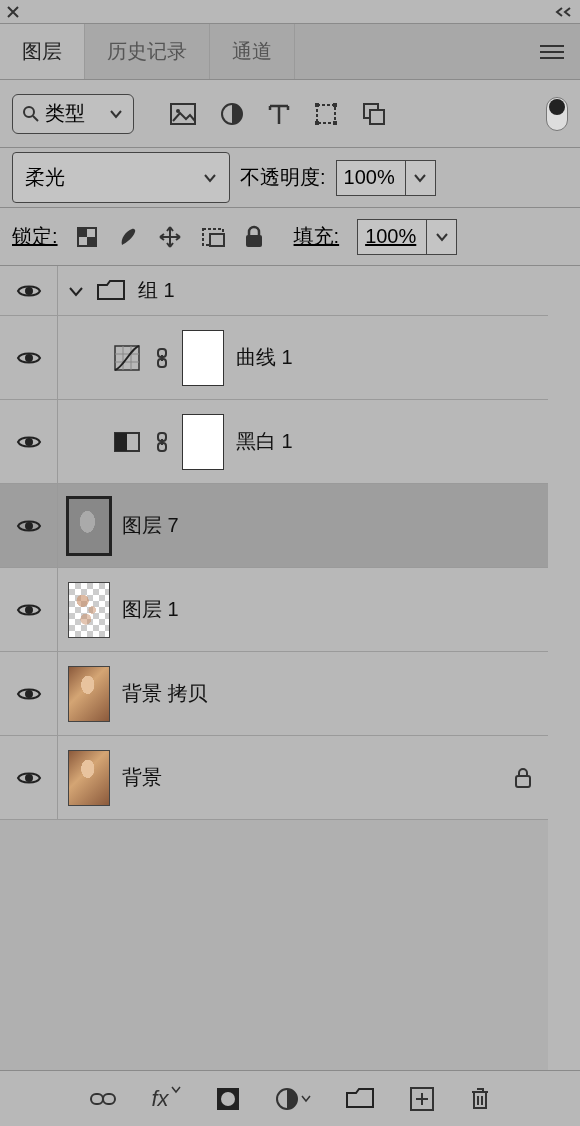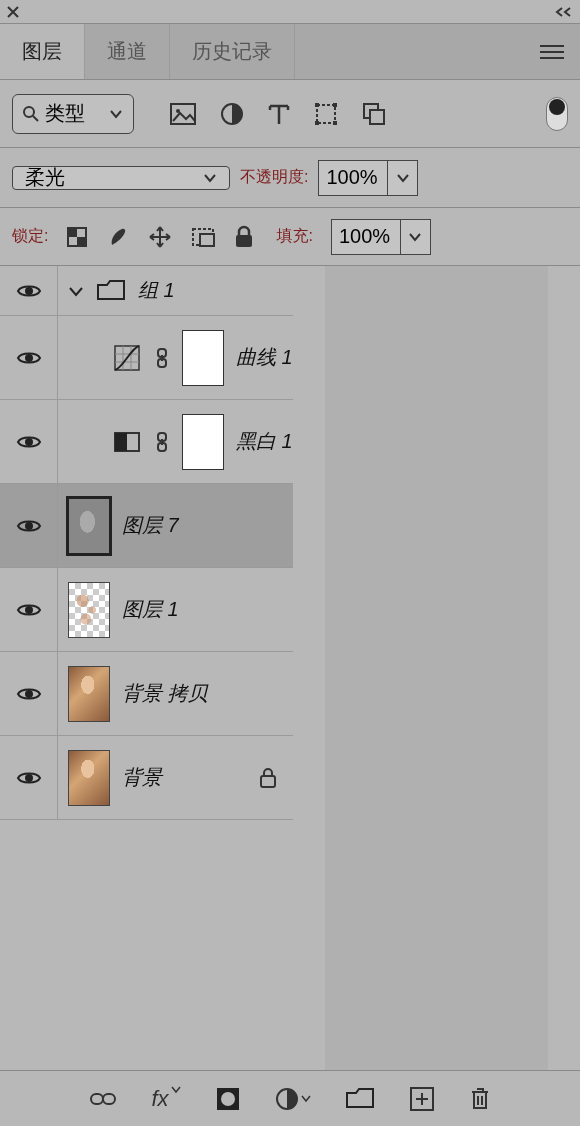--- a/index.html
+++ b/index.html
@@ -12,27 +12,27 @@
 .tab.active { background: #b8b8b8; color: #222; }
 .menu-burger { margin-left: auto; padding: 0 16px; display: flex; align-items: center; }
 
 .toolbar1 { height: 68px; display: flex; align-items: center; padding: 0 12px; gap: 36px; border-bottom: 1px solid #8a8a8a; }
 .type-select { display: flex; align-items: center; border: 1px solid #444; border-radius: 6px; height: 40px; padding: 0 10px; gap: 6px; background: #c0c0c0; font-size: 20px; }
 .filter-icons { display: flex; gap: 24px; align-items: center; }
 .pill-toggle { width: 22px; height: 34px; border-radius: 11px; background: #ddd; border:1px solid #777; position: relative; }
 .pill-toggle::after { content:""; position:absolute; width:16px; height:16px; border-radius:50%; background:#222; top:1px; left:2px; }
 
 .toolbar2 { height: 60px; display: flex; align-items: center; padding: 0 12px; gap: 10px; border-bottom: 1px solid #8a8a8a; }
-.blend-select { flex:0 0 auto; display:flex; align-items:center; border:1px solid #444; border-radius:4px; height:24px; padding:0 12px; background:#c4c4c4; font-size:20px; width: 218px; justify-content:space-between; }
-.label { font-size: 16px; color:#7f1d1d; }
+.blend-select { flex:0 0 auto; display:flex; align-items:center; border:1px solid #444; border-radius:4px; height:51px; padding:0 12px; background:#c4c4c4; font-size:20px; width: 218px; justify-content:space-between; }
+.label { font-size: 20px; color:#000000; }
 .pct-box { display:flex; align-items:center; }
 .pct-input { width:70px; height:36px; border:1px solid #444; background:#c4c4c4; font-size:20px; padding:0 7px; text-align:left; }
 .pct-btn { width:30px; height:36px; border:1px solid #444; border-left:none; background:#c4c4c4; display:flex; align-items:center; justify-content:center; }
 
-.toolbar3 { height: 58px; display: flex; align-items: center; padding: 0 12px; gap: 18px; border-bottom: 1px solid #8a8a8a; }
+.toolbar3 { height: 58px; display: flex; align-items: center; padding: 0 12px; gap: 18px; border-bottom: 1px solid #8a8a8a; text-decoration: underline; }
 .layer-row { height: 66px; display:flex; align-items:center; border-bottom:1px solid #9a9a9a; }
 .layer-row.tall { height: 84px; }
 .layer-row.selected { background:#9e9e9e; }
 .vis-col { width: 58px; display:flex; align-items:center; justify-content:center; border-right:1px solid #9a9a9a; height:100%; }
 .layer-content { display:flex; align-items:center; gap:12px; padding-left:10px; flex:1; height:100%; }
 .indent1 { padding-left: 54px; }
 .indent0 { padding-left: 10px; }
 .thumb { width:42px; height:56px; border:1px solid #444; background:#ddd; }
 .thumb.selected { outline:3px solid #222; outline-offset:-1px; }
 .mask-thumb { width:42px; height:56px; background:#fff; border:1px solid #333; }
@@ -42,21 +42,21 @@
 
 .portrait { background: linear-gradient(135deg,#8b5a3c 0%,#d4a574 40%,#8b5a3c 100%); position:relative; }
 .portrait::after { content:""; position:absolute; top:8px; left:10px; width:22px; height:28px; background:radial-gradient(ellipse at 40% 35%, #e8c39e 35%, transparent 36%), radial-gradient(circle at 35% 30%, #3a2518 8%, transparent 9%), radial-gradient(circle at 55% 30%, #3a2518 8%, transparent 9%); border-radius:40% 40% 50% 50%; }
 .checker { background-image: linear-gradient(45deg,#ccc 25%,transparent 25%),linear-gradient(-45deg,#ccc 25%,transparent 25%),linear-gradient(45deg,transparent 75%,#ccc 75%),linear-gradient(-45deg,transparent 75%,#ccc 75%); background-size:12px 12px; background-position:0 0,0 6px,6px -6px,-6px 0; background-color:#fff; position:relative; }
 .checker::after { content:""; position:absolute; inset:4px; background: radial-gradient(circle at 30% 30%, rgba(200,140,100,.6) 15%, transparent 16%), radial-gradient(circle at 60% 50%, rgba(200,140,100,.5) 12%, transparent 13%), radial-gradient(circle at 40% 70%, rgba(200,140,100,.5) 14%, transparent 15%); }
 .gray-thumb { background:#888; position:relative; }
 .gray-thumb::after { content:""; position:absolute; inset:6px 4px; background:radial-gradient(ellipse at 45% 40%, #aaa 30%, transparent 31%); }
 .bottombar { height:56px; border-top:1px solid #8a8a8a; display:flex; align-items:center; justify-content:center; gap:34px; background:#b8b8b8; }
 
 .panel { display:flex; flex-direction:column; height:1126px; }
-.layers-area { flex:1; display:flex; flex-direction:row;font-style:italic; }
+.layers-area { flex:1; display:flex; flex-direction:column; }
 .layers-scroll { overflow:hidden; }
 .empty-area { flex:1; background:#b0b0b0; border-right: 32px solid #b8b8b8; }
 </style>
 </head>
 <body>
 
 <div class="panel">
 
 <div class="titlebar">
   <svg class="icon-svg" width="14" height="14" viewBox="0 0 14 14">
@@ -65,24 +65,24 @@
   <svg class="icon-svg" width="20" height="12" viewBox="0 0 20 12">
         <path d="M8 2 L3 6 L8 10 M16 2 L11 6 L16 10" stroke="#333" stroke-width="2" fill="none"></path>
       </svg>
 </div>
 
 <div class="tabs">
   <div class="tab active">
         <span>图层</span>
       </div>
   <div class="tab">
+        <span>历史记录</span>
+      </div>
+  <div class="tab">
         <span>通道</span>
-      </div>
-  <div class="tab">
-        <span>历史记录</span>
       </div>
   <div class="menu-burger">
     <svg width="24" height="16" viewBox="0 0 24 16">
           <path d="M0 2h24M0 8h24M0 14h24" stroke="#333" stroke-width="2"></path>
         </svg>
   </div>
 </div>
 
 <div class="toolbar1">
   <div class="type-select">
@@ -155,21 +155,21 @@
         <path d="M12 2 v20 M2 12 h20 M12 2 l-3 4 M12 2 l3 4 M12 22 l-3 -4 M12 22 l3 -4 M2 12 l4 -3 M2 12 l4 3 M22 12 l-4 -3 M22 12 l-4 3" stroke="#333" stroke-width="2" fill="none"></path>
       </svg>
   <svg width="26" height="22" viewBox="0 0 26 22">
         <rect x="3" y="3" width="20" height="16" stroke="#333" stroke-width="2" fill="none" stroke-dasharray="3 2"></rect>
         <rect x="10" y="8" width="14" height="12" stroke="#333" stroke-width="2" fill="#b8b8b8"></rect>
       </svg>
   <svg width="20" height="24" viewBox="0 0 20 24">
         <rect x="2" y="10" width="16" height="12" rx="2" fill="#333"></rect>
         <path d="M5 10 V7 a5 5 0 0 1 10 0 V10" stroke="#333" stroke-width="2.5" fill="none"></path>
       </svg>
-  <span class="label" style="margin-left:4px">填充:</span>
+  <span class="label" style="margin-left:12px">填充:</span>
   <div class="pct-box">
     <input class="pct-input" value="100%" style="">
     <div class="pct-btn">
       <svg width="14" height="10" viewBox="0 0 14 10">
             <path d="M2 2 L7 8 L12 2" stroke="#333" stroke-width="2" fill="none"></path>
           </svg>
     </div>
   </div>
 </div>
 

